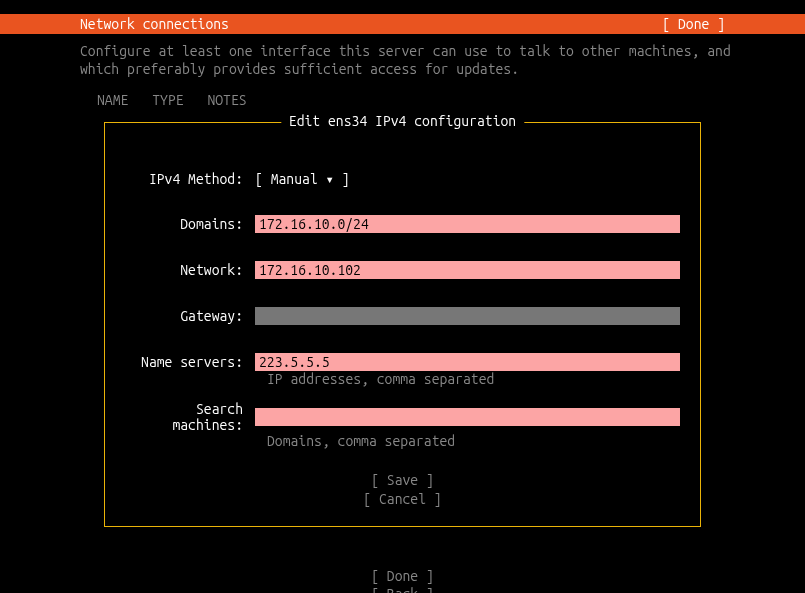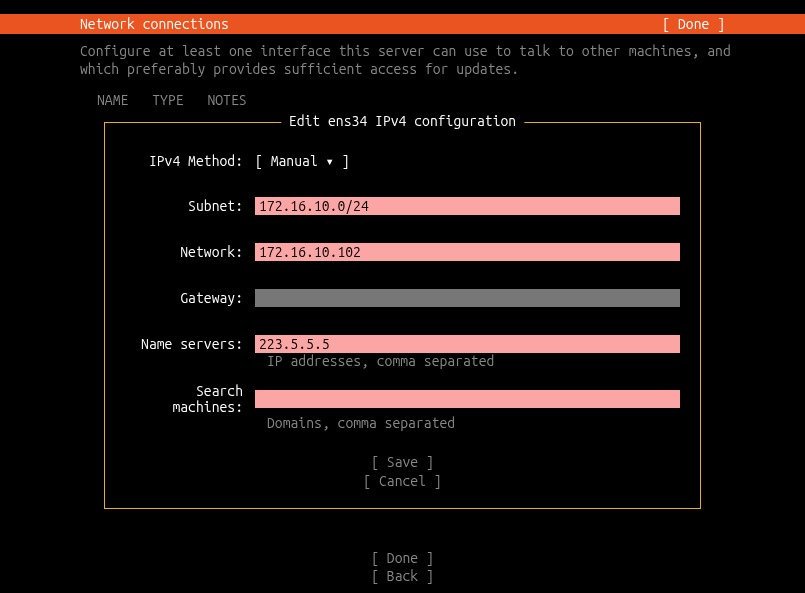--- a/index.html
+++ b/index.html
@@ -60,21 +60,21 @@
       background: #000;
       padding: 0 8px;
       color: #fff;
     }
     .form-row {
       display: flex;
       align-items: center;
       margin-top: 28px;
     }
     .form-row.first {
-      margin-top: 18px;
+      margin-top: 36px;
     }
     .form-label {
       width: 130px;
       text-align: right;
       color: #fff;
       padding-right: 12px;
       flex-shrink: 0;
     }
     .form-value {
       flex: 1;
@@ -140,21 +140,21 @@
   <div class="dialog-title"> Edit ens34 IPv4 configuration </div>
 
   <div class="form-row first">
     <div class="form-label">IPv4 Method:</div>
     <div class="form-value">
       <span class="dropdown-display">[ Manual           ▾ ]</span>
     </div>
   </div>
 
   <div class="form-row">
-    <div class="form-label">Subnet:</div>
+    <div class="form-label">Domains:</div>
     <div class="form-value">
       <input class="text-input" type="text" value="172.16.10.0/24" style="">
     </div>
   </div>
 
   <div class="form-row">
     <div class="form-label">Network:</div>
     <div class="form-value">
       <input class="text-input" type="text" value="172.16.10.102" style="">
     </div>

